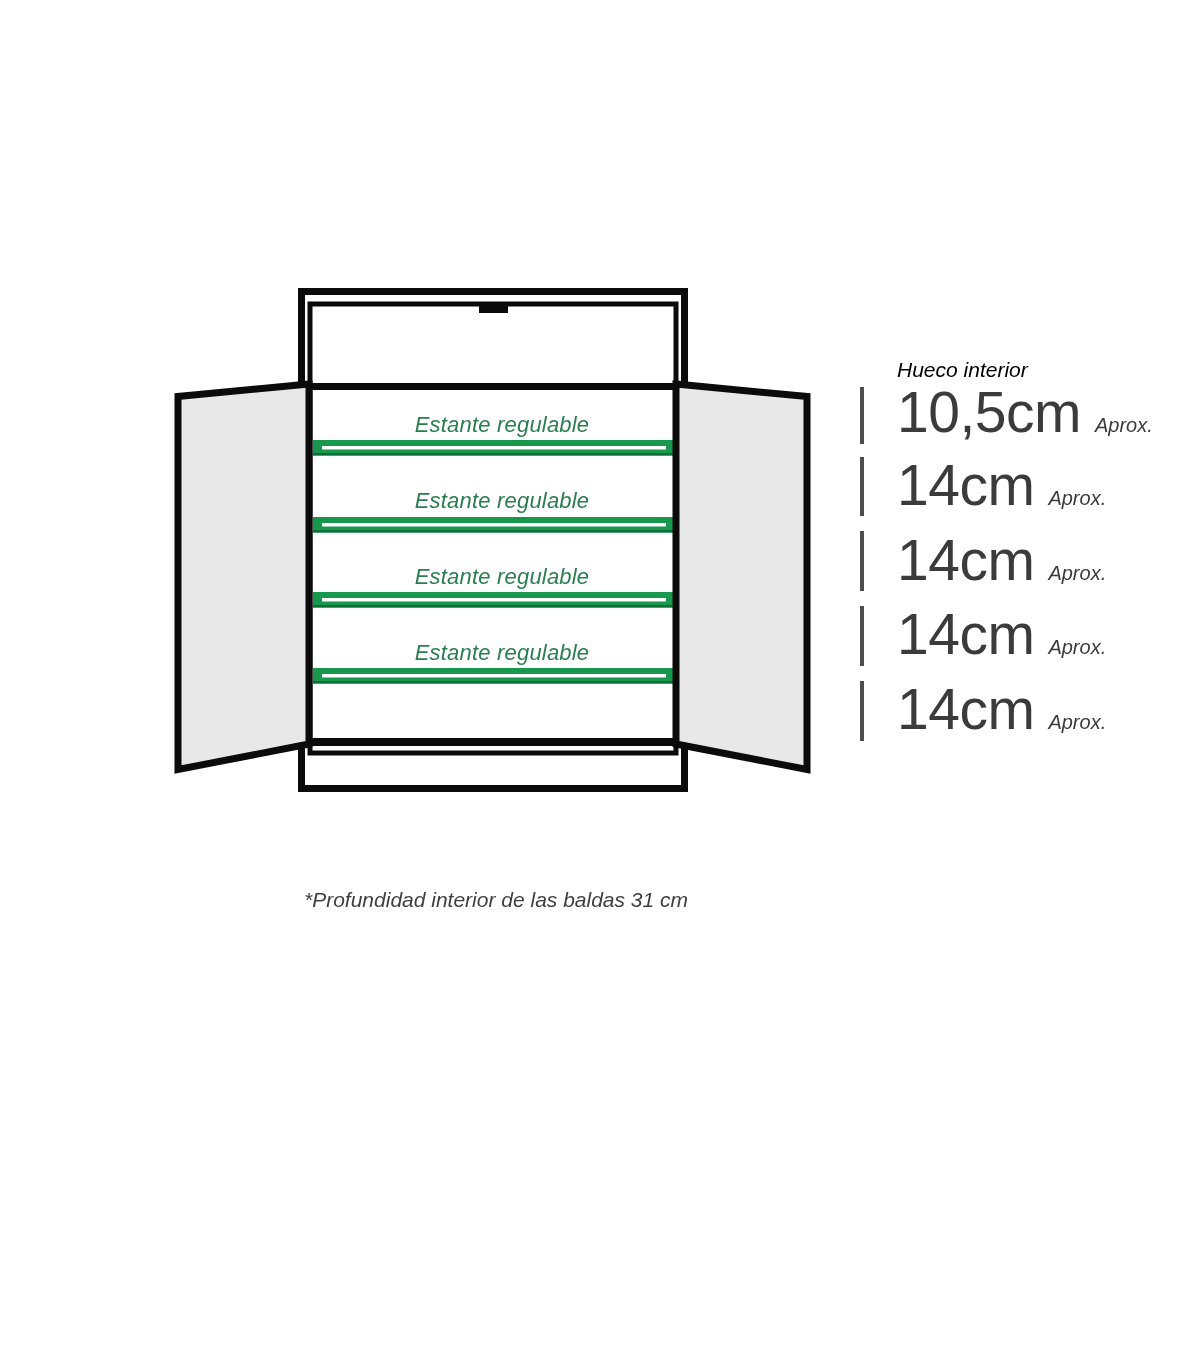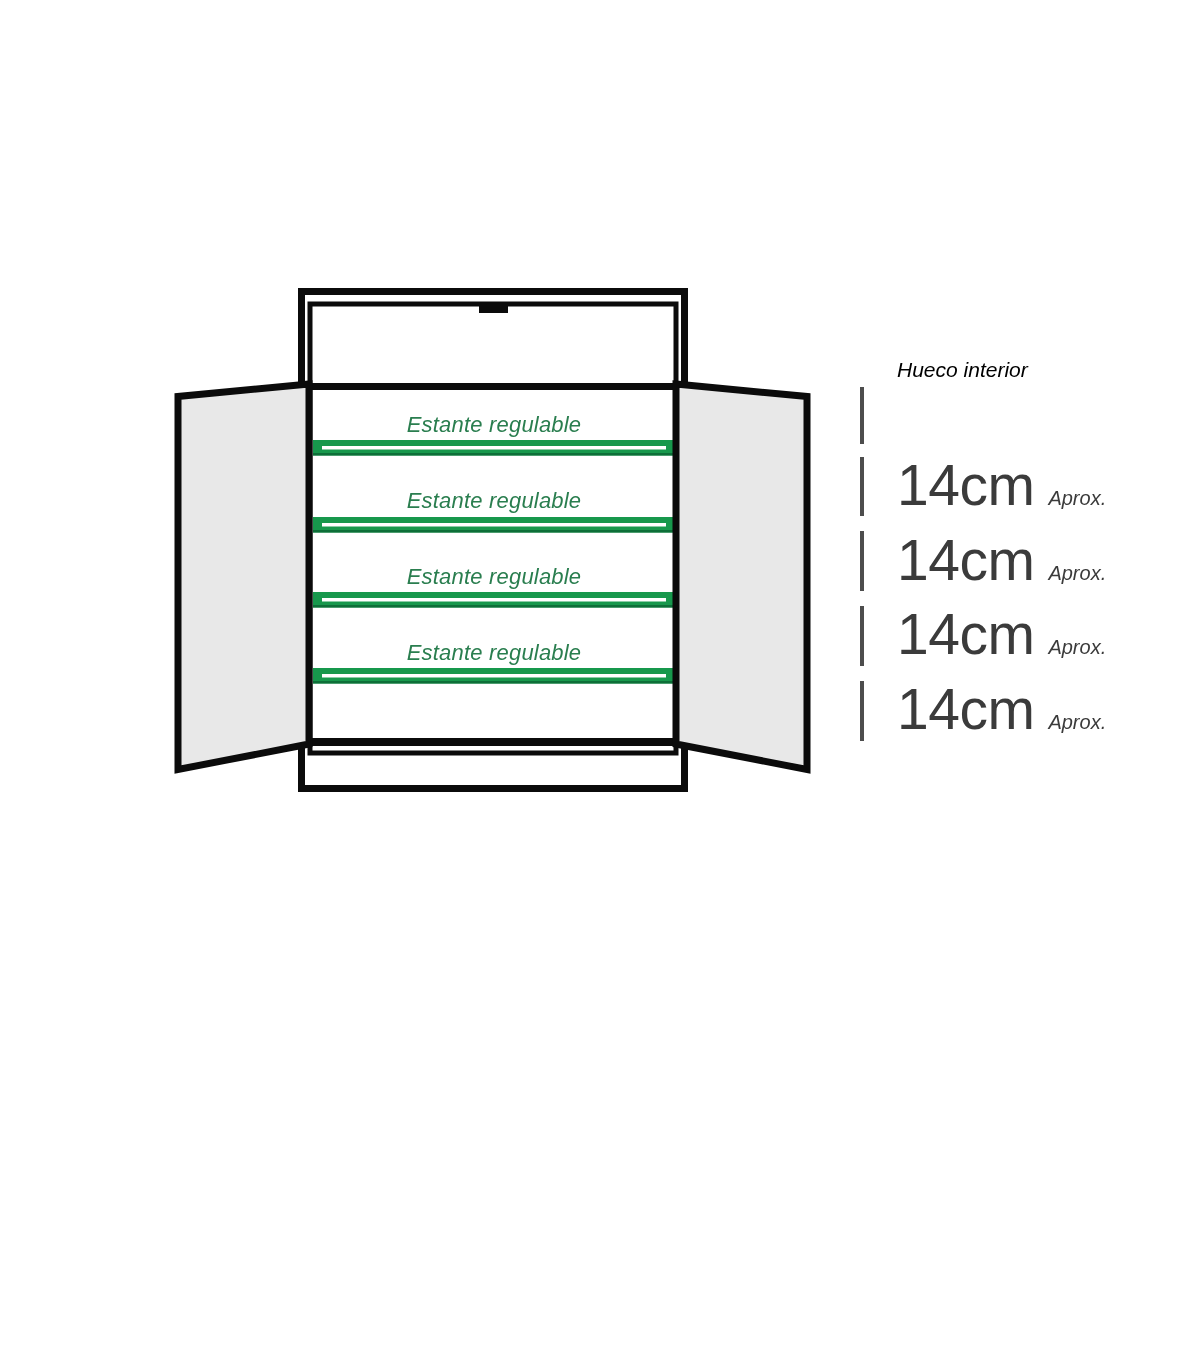--- a/index.html
+++ b/index.html
@@ -23,20 +23,21 @@
   .shelf-label {
     position: absolute;
     left: 313px;
     width: 362px;
     text-align: center;
     font-style: italic;
     font-size: 22px;
     line-height: 26px;
     color: #2a7e4f;
     letter-spacing: 0.2px;
+    padding-left: 8px;
   }
   .m-header {
     position: absolute;
     left: 897px;
     top: 358px;
     font-style: italic;
     font-size: 21px;
     color: #000000;
   }
   .m-row {
@@ -118,27 +119,31 @@
     <line x1="862" y1="681" x2="862" y2="741" stroke="#4d4d4d" stroke-width="4"></line>
   </svg>
 
   <div class="shelf-label" style="top:412px">Estante regulable</div>
   <div class="shelf-label" style="top:488px">Estante regulable</div>
   <div class="shelf-label" style="top:564px">Estante regulable</div>
   <div class="shelf-label" style="top:640px">Estante regulable</div>
 
   <div class="m-header">Hueco interior</div>
 
+  <div class="m-row" style="top:384px">
+    <span class="m-size">10,5cm</span><span class="m-approx">Aprox.</span>
+  </div>
   <div class="m-row" style="top:457px">
     <span class="m-size">14cm</span><span class="m-approx">Aprox.</span>
   </div>
   <div class="m-row" style="top:532px">
     <span class="m-size">14cm</span><span class="m-approx">Aprox.</span>
   </div>
   <div class="m-row" style="top:606px">
     <span class="m-size">14cm</span><span class="m-approx">Aprox.</span>
   </div>
   <div class="m-row" style="top:681px">
     <span class="m-size">14cm</span><span class="m-approx">Aprox.</span>
   </div>
 
+  <div class="caption">*Profundidad interior de las baldas 31 cm</div>
 
 </div>
 
 </body></html>

